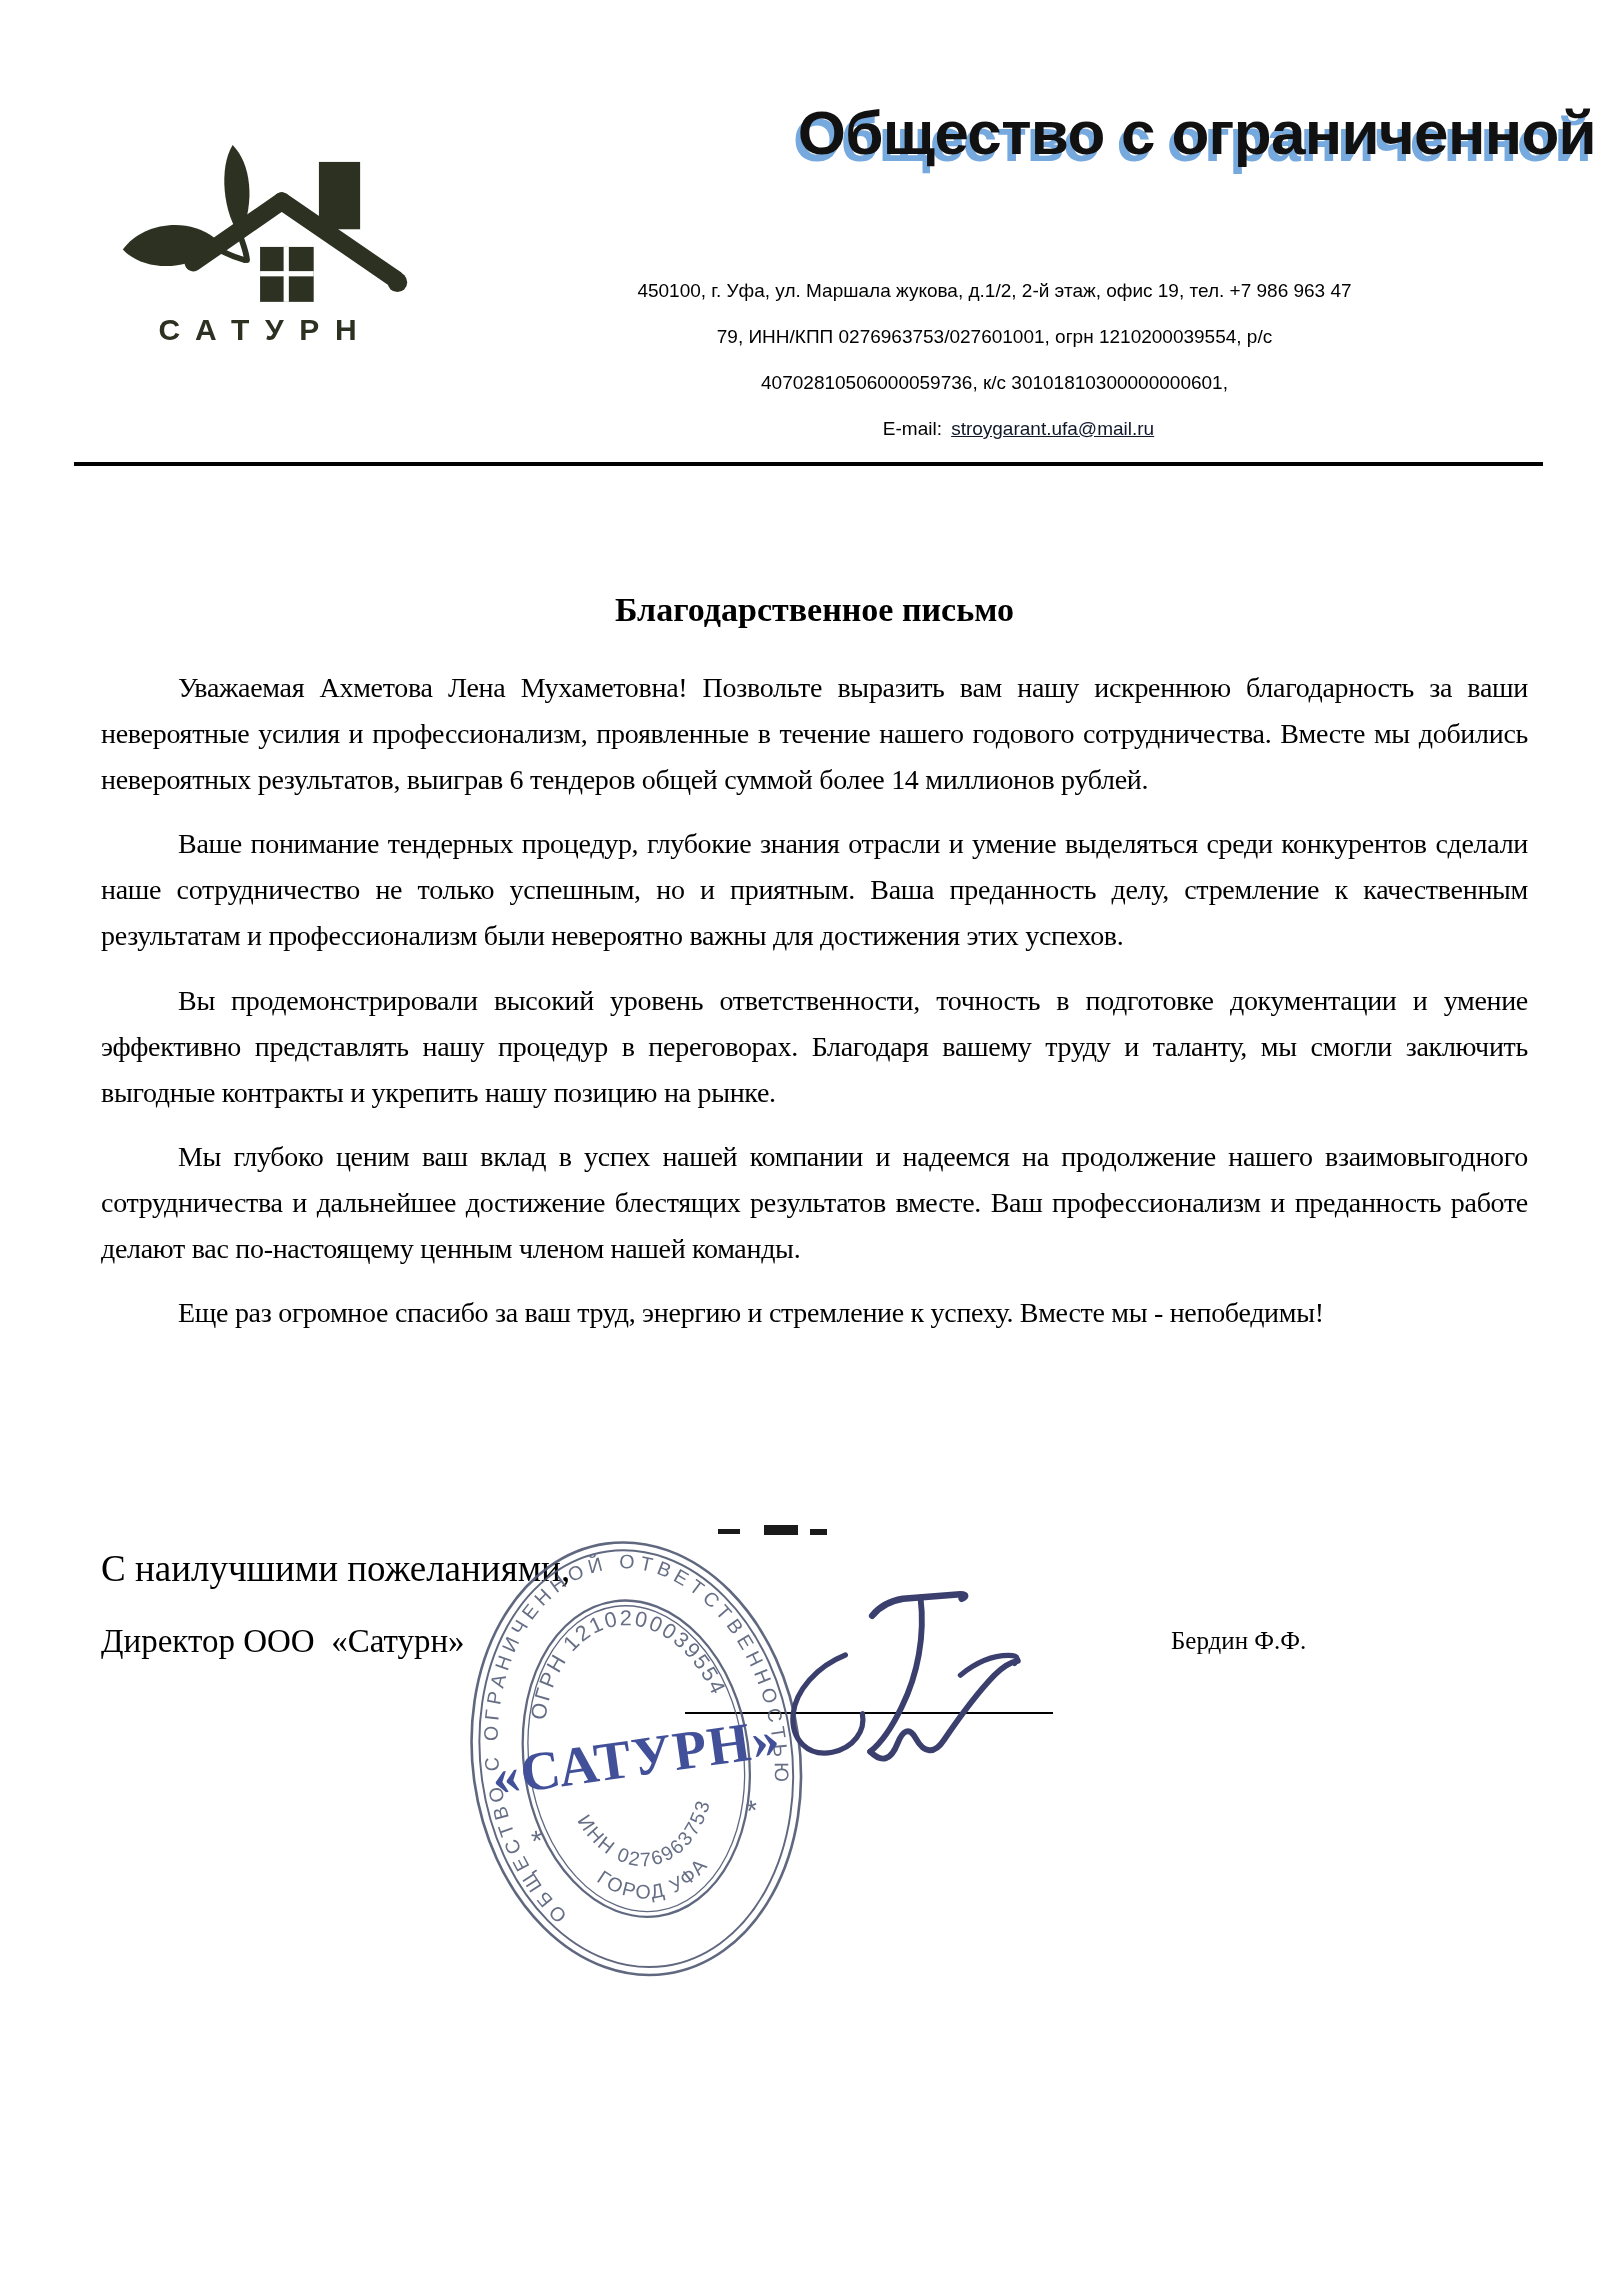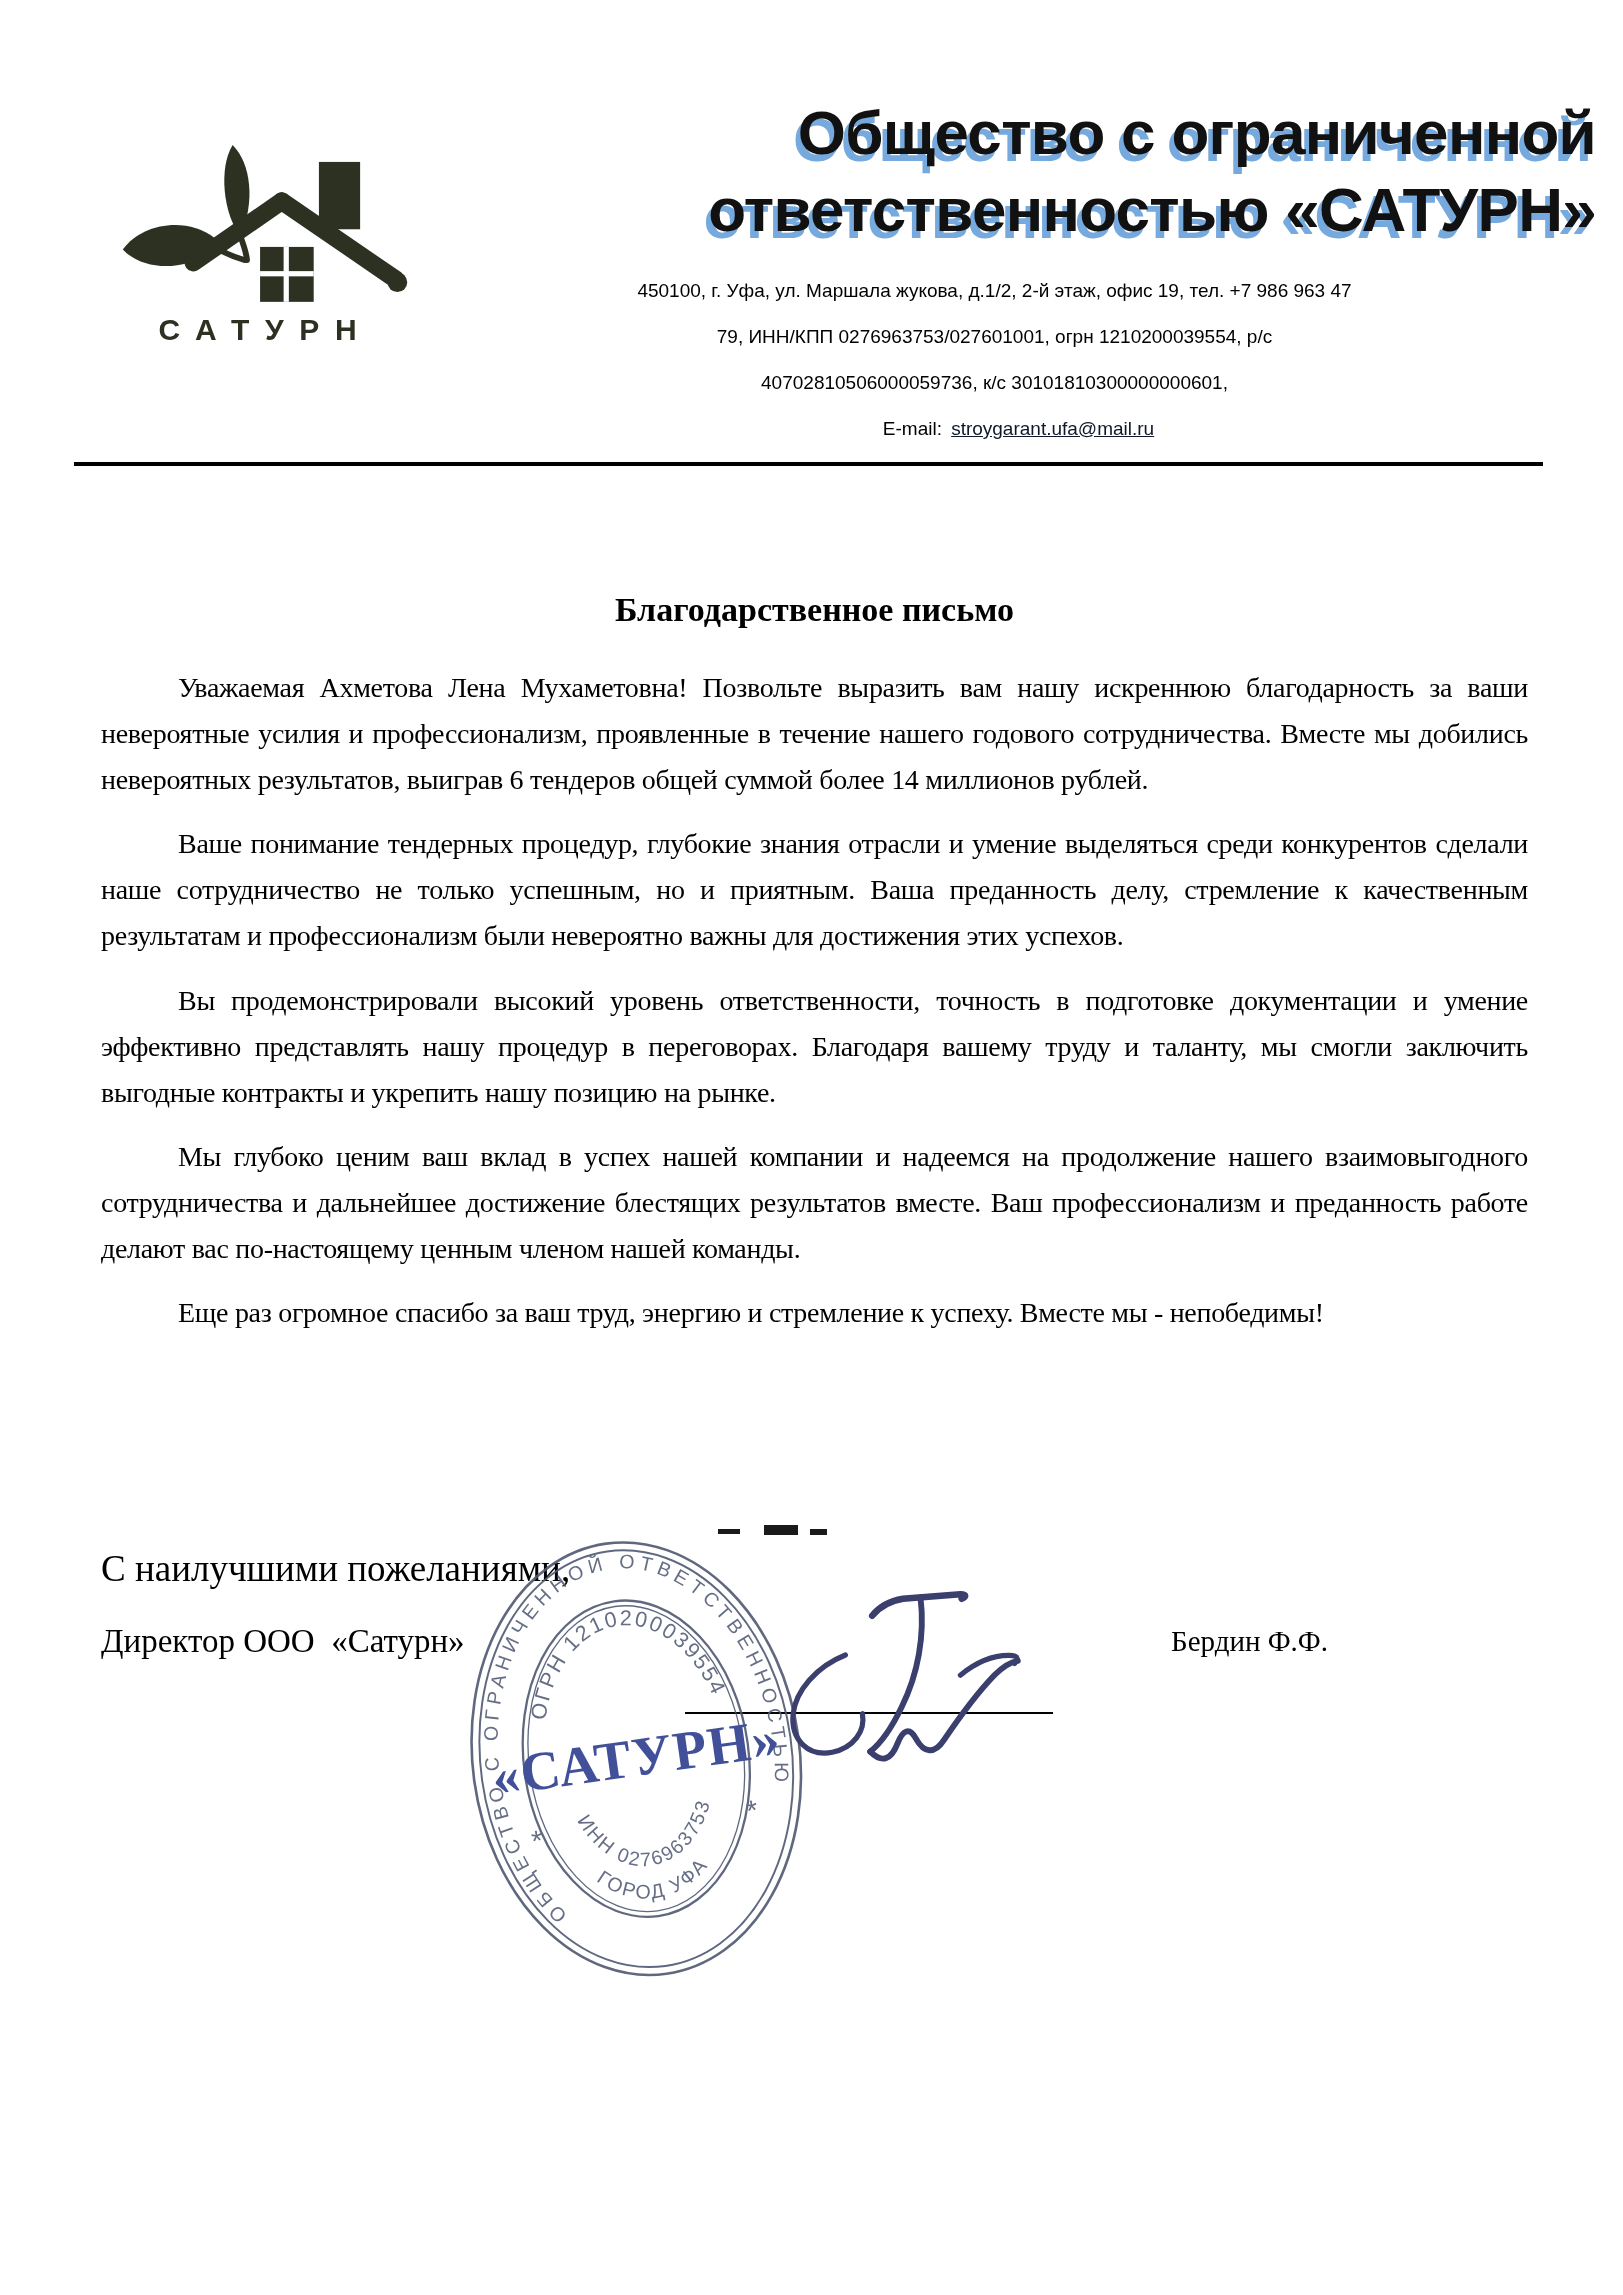--- a/index.html
+++ b/index.html
@@ -57,21 +57,21 @@
     letter-spacing:-0.3px;
     text-align:justify;
   }
   .letter-body p{
     margin:0 0 18.3px 0;
     text-indent:77px;
   }
   
   .closing{position:absolute;left:101px;top:1546px;font-size:37px;line-height:46px;}
   .role{position:absolute;left:101px;top:1618px;font-size:33px;line-height:46px;white-space:pre;}
-  .sig-name{position:absolute;left:1171px;top:1618px;font-size:29px;line-height:46px;}
+  .sig-name{position:absolute;left:1171px;top:1618px;font-size:25px;line-height:46px;}
   .sig-line{position:absolute;left:685px;top:1712px;width:368px;height:0;border-top:2.6px solid #000;}
   .dash{position:absolute;background:#1a1a1a;}
   .dash1{left:718px;top:1529px;width:22px;height:5.2px;}
   .dash2{left:764px;top:1525px;width:34px;height:9.8px;}
   .dash3{left:810px;top:1529px;width:17px;height:5.9px;}
   
   svg.stamp{position:absolute;left:419px;top:1518px;width:445px;height:484px;overflow:visible;}
   svg.signature{position:absolute;left:772px;top:1557px;width:314px;height:209px;overflow:visible;}
   .stamp-ring{fill:none;stroke:#4f5872;}
   .stamp-ring-text{font-family:"Liberation Sans", sans-serif;fill:#565f78;letter-spacing:3px;}
@@ -104,21 +104,20 @@
       <g fill="#ffffff">
         <rect x="250" y="162" width="8" height="84"></rect>
         <rect x="214" y="199" width="82" height="8"></rect>
       </g>
     </svg>
     <div class="logo-text">САТУРН</div>
   </div>
 
   <div class="org-title">
     <div>Общество с ограниченной</div>
-    <div>ответственностью «САТУРН»</div>
   </div>
 
   <div class="address">
     <div>450100, г. Уфа, ул. Маршала жукова, д.1/2, 2-й этаж, офис 19, тел. +7 986 963 47</div>
     <div>79, ИНН/КПП 0276963753/027601001, огрн 1210200039554, р/с</div>
     <div>40702810506000059736, к/с 30101810300000000601,</div>
     <div>
       <span class="email-label">E-mail:</span><a class="email-link">stroygarant.ufa@mail.ru</a>
     </div>
   </div>

